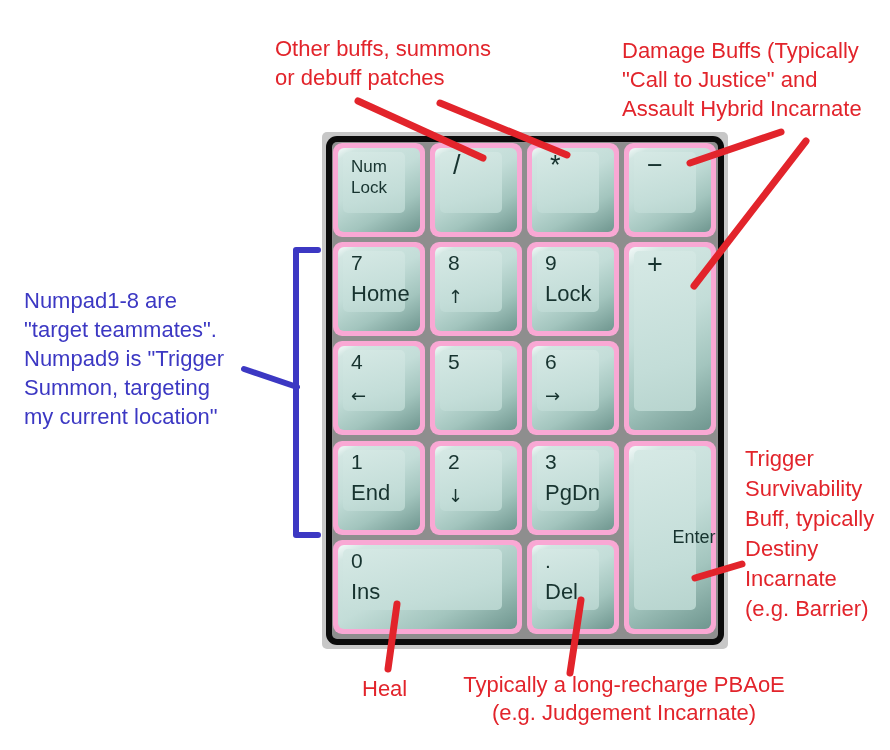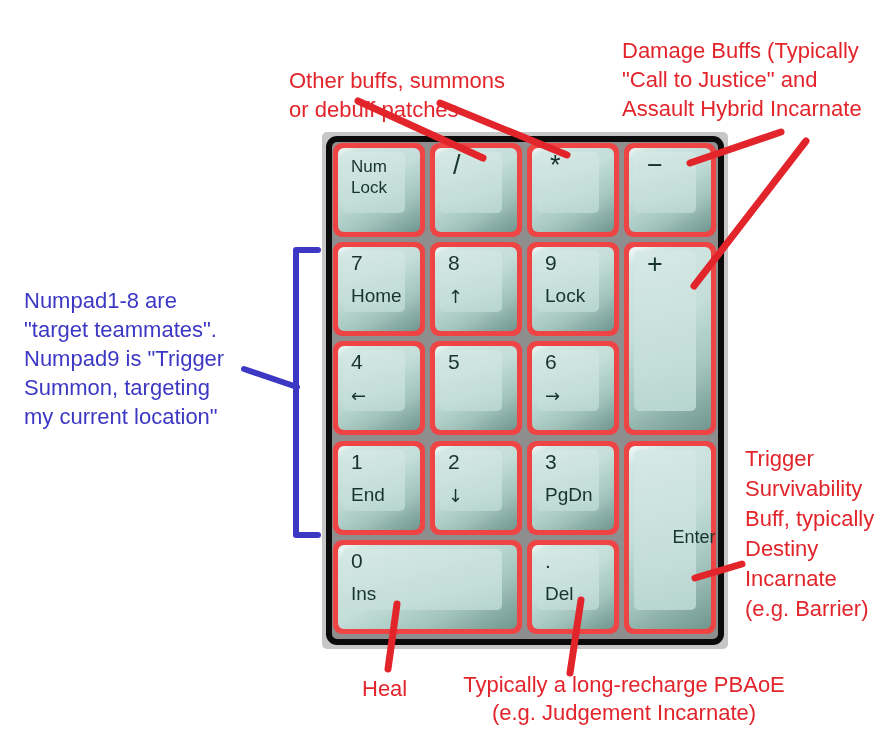--- a/index.html
+++ b/index.html
@@ -4,40 +4,40 @@
 <style>
   html,body{margin:0;padding:0;}
   body{width:890px;height:750px;background:#ffffff;font-family:"Liberation Sans",sans-serif;}
   .stage{position:relative;width:890px;height:750px;overflow:hidden;background:#ffffff;}
 
   
   .ann{position:absolute;font-size:22px;line-height:29px;white-space:nowrap;z-index:6;}
   .ann.red{color:var(--red,#e2242b);}
   .ann.blue{color:var(--blue,#3c38c3);}
   .ann .ln{white-space:nowrap;}
-  .ann-top-left{left:289px;top:34px;margin-top:32px;}
+  .ann-top-left{left:275px;top:34px;}
   .ann-top-right{left:622px;top:36px;}
   .ann-left{left:24px;top:286px;}
   .ann-right{left:745px;top:444px;line-height:30px;}
   .ann-heal{left:362px;top:674px;font-size:22px;}
   .ann-bottom-center{left:456px;top:671px;width:336px;text-align:center;font-size:22px;line-height:28px;}
 
   
   .numpad{position:absolute;left:322px;top:132px;width:406px;height:517px;z-index:1;}
   .frame{position:absolute;inset:0;background:var(--frame,#c7c7c7);border-radius:5px;}
   .bezel{position:absolute;inset:4px;background:#0b0b0b;border-radius:11px;}
   .plate{position:absolute;inset:10px;background:var(--plate,#8e8e8e);border-radius:5px;}
 
-  .key{position:absolute;background:#ef4444;border-radius:9px;}
+  .key{position:absolute;background:#f9a8d4;border-radius:9px;}
   .cap{position:absolute;inset:5px;border-radius:6px;
        background:linear-gradient(150deg,#f4faf9 0%,#d2e6e2 9%,#c3ddd8 42%,#a3c5be 70%,#6f968f 100%);}
   .face{position:absolute;left:5px;top:4px;right:15px;bottom:19px;border-radius:5px;
         background:linear-gradient(165deg,#d6e9e5 0%,#c3ddd8 70%,#b7d4ce 100%);}
   .k-main{position:absolute;left:13px;top:4px;font-size:21px;color:var(--ktext,#17332f);}
-  .k-sub{position:absolute;left:13px;bottom:24px;font-size:19px;color:var(--ktext,#17332f);}
+  .k-sub{position:absolute;left:13px;bottom:24px;font-size:22px;color:var(--ktext,#17332f);}
   .k-sym{position:absolute;left:18px;top:2px;font-size:27px;color:var(--ktext,#17332f);}
   .k-legend{position:absolute;left:13px;top:8px;font-size:17px;line-height:21px;color:var(--ktext,#17332f);}
   .k-center{position:absolute;inset:0;display:flex;align-items:center;justify-content:center;
             font-size:18px;color:var(--ktext,#17332f);padding-left:48px;}
   .arrow{font-family:"DejaVu Sans",sans-serif;font-size:18px;}
 
   
   .overlay{position:absolute;left:0;top:0;width:890px;height:750px;z-index:5;pointer-events:none;}
 </style>
 </head>

